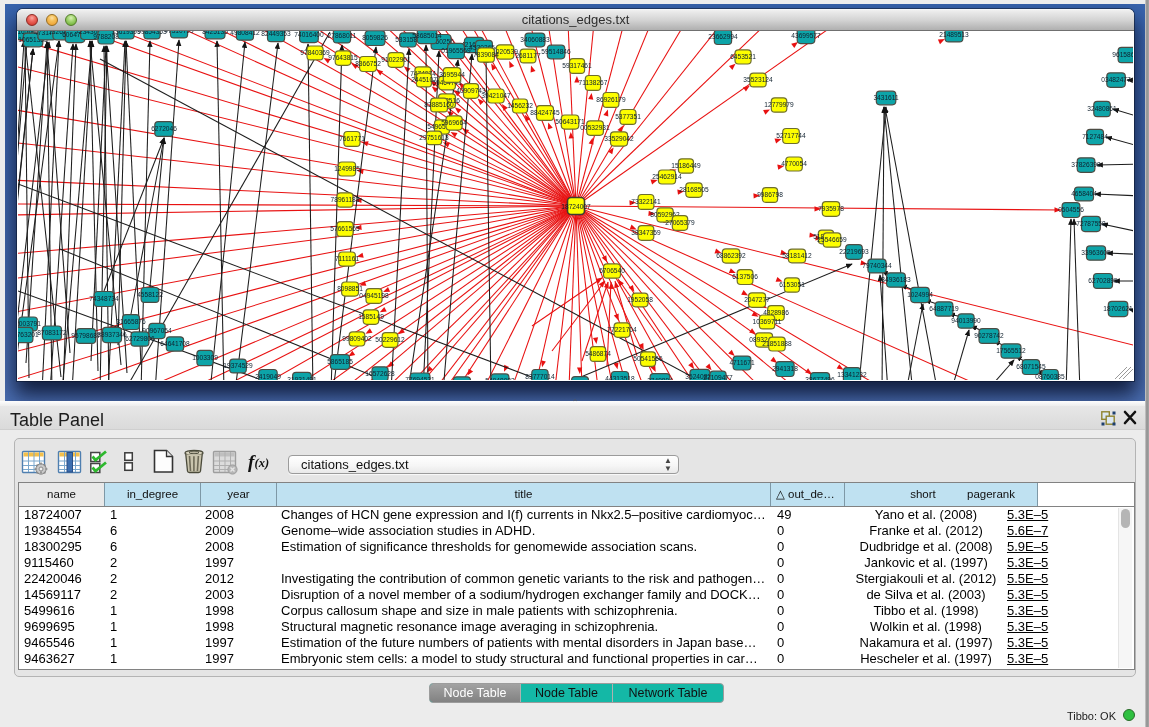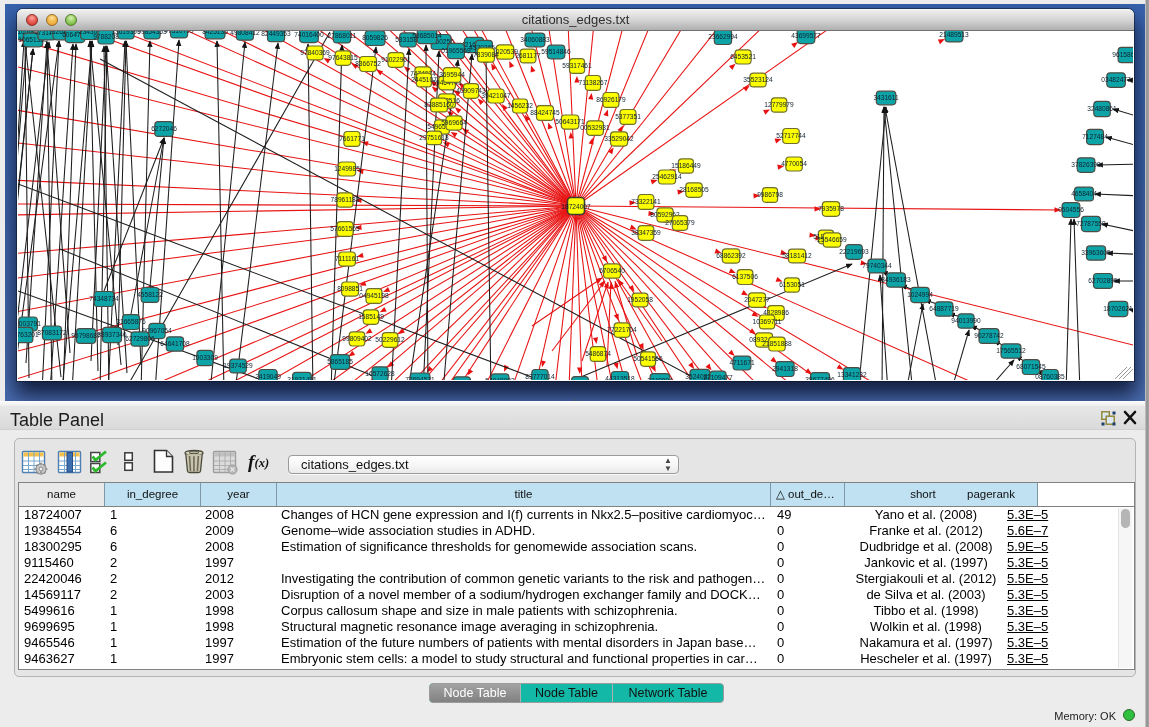--- a/index.html
+++ b/index.html
@@ -832,16 +832,16 @@
         </div>
     </div>
   </div>
   <div id="tabs">
     <div class="tab sel" style="width:90px;">Node Table</div>
       <div class="tab mid" style="width:91px;">Node Table</div>
       <div class="tab" style="width:110px;">Network Table</div>
   </div>
 </div>
 <div id="status">
-    <div id="mem">Memory: OK</div>
+    <div id="mem">Tibbo: OK</div>
     <div id="led"></div>
   </div>
 <div id="redge"></div>
 
 </body></html>

